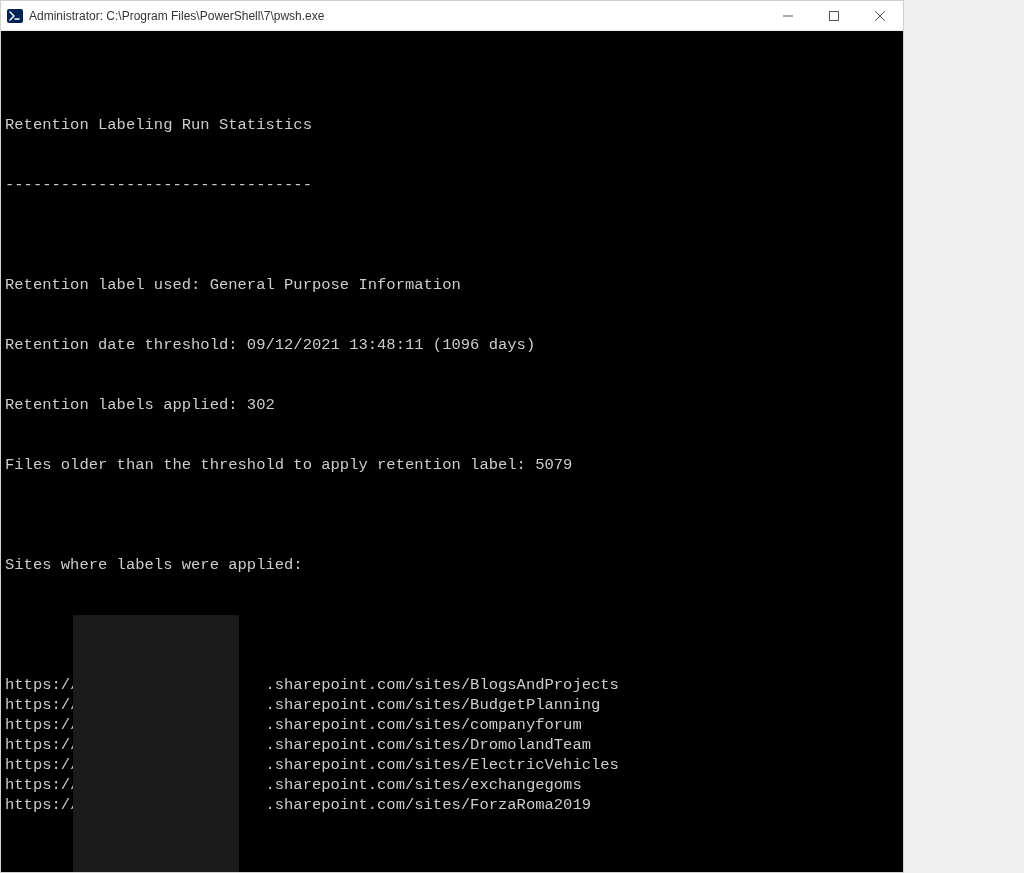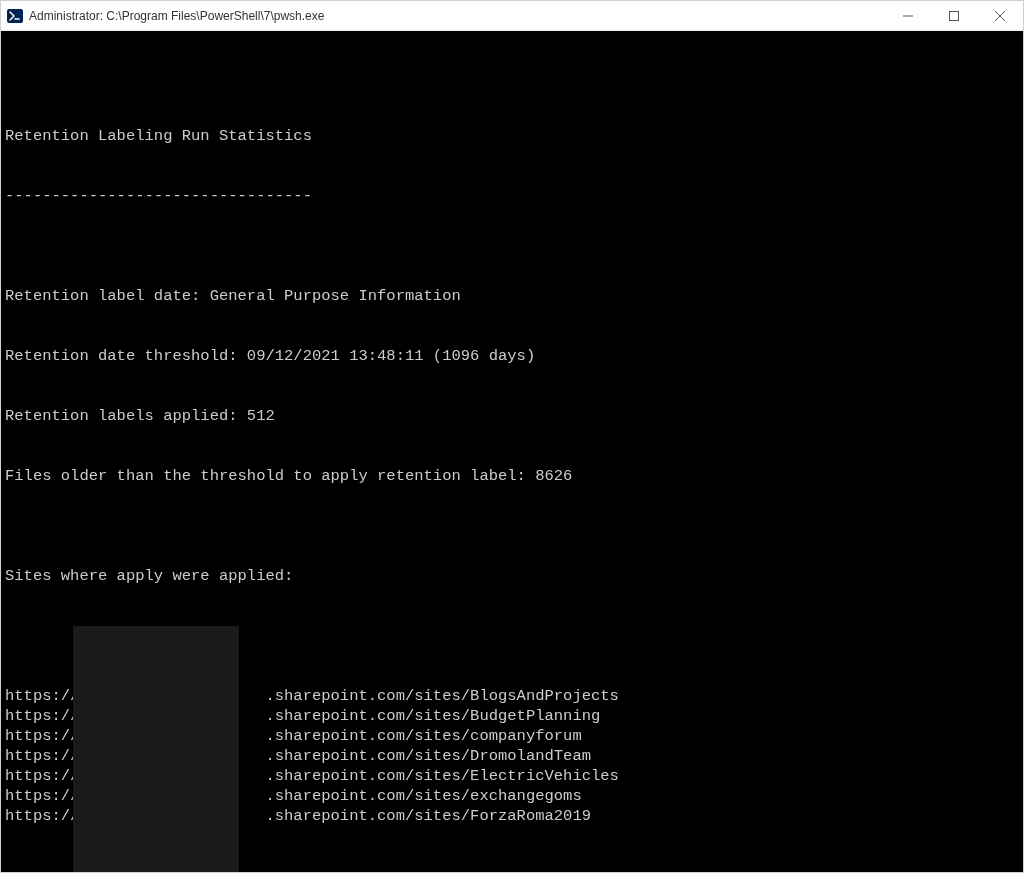--- a/index.html
+++ b/index.html
@@ -4,21 +4,21 @@
 <style>
   * { margin: 0; padding: 0; box-sizing: border-box; }
   body {
     font-family: "Segoe UI", Tahoma, sans-serif;
     background: #f0f0f0;
     width: 1024px;
     height: 873px;
     overflow: hidden;
   }
   .window {
-    width: 1024px;
+    width: 904px;
     height: 873px;
     background: #ffffff;
     display: flex;
     flex-direction: column;
     border: 1px solid #d0d0d0;
   }
   .titlebar {
     height: 30px;
     background: #ffffff;
     display: flex;
@@ -58,21 +58,21 @@
     font-size: 10px;
   }
   .win-btn svg { stroke: #555; }
   .terminal {
     flex: 1;
     background: #000000;
     color: #cccccc;
     font-family: Consolas, "Courier New", monospace;
     font-size: 15.5px;
     line-height: 20px;
-    padding: 15px 4px 0 4px;
+    padding: 4px 4px 0 4px;
     overflow: hidden;
     white-space: pre;
     position: relative;
   }
   .term-line {
     white-space: pre;
     position: relative;
   }
   .site-line {
     position: relative;
@@ -117,26 +117,26 @@
           </svg>
       </button>
     </div>
   </div>
 
   <div class="terminal">
     <div class="term-line"></div>
     <div class="term-line">Retention Labeling Run Statistics</div>
     <div class="term-line">---------------------------------</div>
     <div class="term-line"></div>
-    <div class="term-line">Retention label date: General Purpose Information</div>
+    <div class="term-line">Retention label used: General Purpose Information</div>
     <div class="term-line">Retention date threshold: 09/12/2021 13:48:11 (1096 days)</div>
-    <div class="term-line">Retention labels applied: 512</div>
-    <div class="term-line">Files older than the threshold to apply retention label: 8626</div>
+    <div class="term-line">Retention labels applied: 302</div>
+    <div class="term-line">Files older than the threshold to apply retention label: 5079</div>
     <div class="term-line"></div>
-    <div class="term-line">Sites where apply were applied:</div>
+    <div class="term-line">Sites where labels were applied:</div>
     <div id="sites-container" style="position:relative;">
       <div class="redact-block" style="top:0;height:560px;"></div>
     <div class="site-line">https://                    .sharepoint.com/sites/BlogsAndProjects</div><div class="site-line">https://                    .sharepoint.com/sites/BudgetPlanning</div><div class="site-line">https://                    .sharepoint.com/sites/companyforum</div><div class="site-line">https://                    .sharepoint.com/sites/DromolandTeam</div><div class="site-line">https://                    .sharepoint.com/sites/ElectricVehicles</div><div class="site-line">https://                    .sharepoint.com/sites/exchangegoms</div><div class="site-line">https://                    .sharepoint.com/sites/ForzaRoma2019</div></div>
     <div class="term-line"></div>
     
     
   </div>
 </div>
 
 </body></html>

